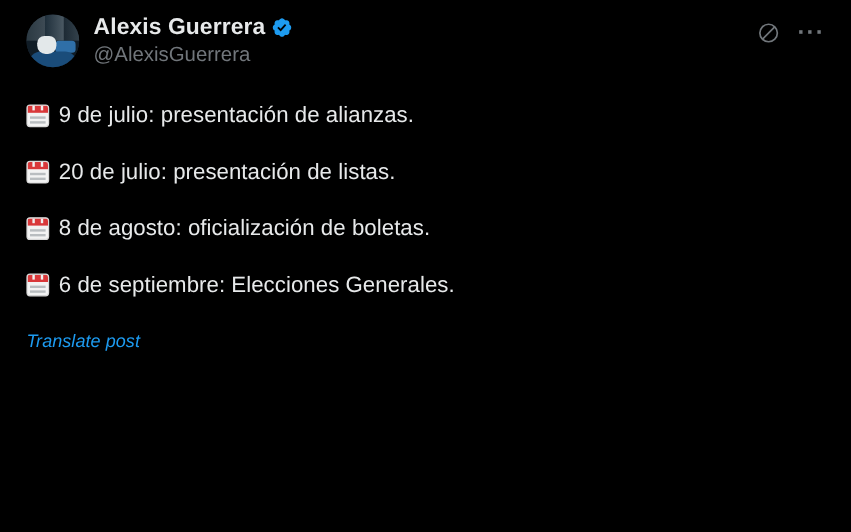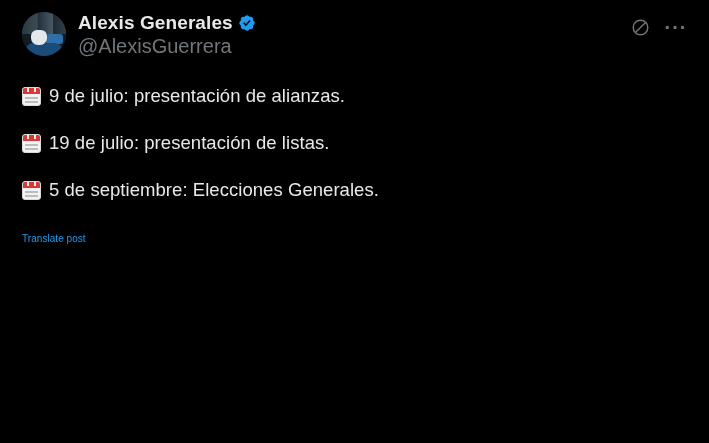--- a/index.html
+++ b/index.html
@@ -88,21 +88,21 @@
     line-height: 23px;
     letter-spacing: 0.1px;
   }
   .verified-badge {
     width: 18px;
     height: 18px;
     display: inline-block;
   }
   .handle {
     color: #71767b;
-    font-size: 20px;
+    font-size: 17px;
     line-height: 22px;
     margin-top: 1px;
   }
   .header-actions {
     margin-left: auto;
     display: flex;
     align-items: center;
     gap: 14px;
     padding-top: 6px;
   }
@@ -178,44 +178,45 @@
     box-shadow: 0 4px 0 0 #b9bdc0;
   }
   .bullet-text {
     flex: 1;
   }
   .last-para {
     margin-bottom: 12px;
   }
   .translate-link {
     color: #1d9bf0;
-    font-size: 10px;
+    font-size: 15px;
     line-height: 20px;
     cursor: pointer;
     display: inline-block;
+    font-style: italic;
   }
 </style>
 </head>
 <body>
 
 <div class="post">
 
   <div class="post-header">
 
     <div class="avatar">
       <div class="av-top"></div>
       <div class="av-bottom"></div>
       <div class="av-accent"></div>
       <div class="av-shirt"></div>
       <div class="av-face"></div>
     </div>
 
     <div class="name-block">
       <div class="display-name-row">
-        <span class="display-name">Alexis Generales</span>
+        <span class="display-name">Alexis Guerrera</span>
         <span class="verified-badge">
           <svg viewBox="0 0 22 22" width="18" height="18" aria-hidden="true">
             <path fill="#1d9bf0" d="M20.396 11c-.018-.646-.215-1.275-.57-1.816-.354-.54-.852-.972-1.438-1.246.223-.607.27-1.264.14-1.897-.131-.634-.437-1.218-.882-1.687-.47-.445-1.053-.75-1.687-.882-.633-.13-1.29-.083-1.897.14-.273-.587-.704-1.086-1.245-1.44S11.647 1.62 11 1.604c-.646.017-1.273.213-1.813.568s-.969.854-1.24 1.44c-.608-.223-1.267-.272-1.902-.14-.635.13-1.22.436-1.69.882-.445.47-.749 1.055-.878 1.688-.13.633-.08 1.29.144 1.896-.587.274-1.087.705-1.443 1.245-.356.54-.555 1.17-.574 1.817.02.647.218 1.276.574 1.817.356.54.856.972 1.443 1.245-.224.606-.274 1.263-.144 1.896.13.634.433 1.218.877 1.688.47.443 1.054.747 1.687.878.633.132 1.29.084 1.897-.136.274.586.705 1.084 1.246 1.439.54.354 1.17.551 1.816.569.647-.016 1.276-.213 1.817-.567s.972-.854 1.245-1.44c.604.239 1.266.296 1.903.164.636-.132 1.22-.447 1.68-.907.46-.46.776-1.044.908-1.681s.075-1.299-.165-1.903c.586-.274 1.084-.705 1.439-1.246.354-.54.551-1.17.569-1.816zM9.662 14.85l-3.429-3.428 1.293-1.302 2.072 2.072 4.4-4.794 1.347 1.246z"></path>
           </svg>
         </span>
       </div>
       <div class="handle">@AlexisGuerrera</div>
     </div>
 
     <div class="header-actions">
@@ -247,32 +248,41 @@
         <span class="bullet-text">9 de julio: presentación de alianzas.</span>
       </div>
 
       <div class="bullet-row">
         <span class="cal-emoji">
           <span class="cal-top"></span>
             <span class="cal-ring1"></span>
             <span class="cal-ring2"></span>
             <span class="cal-lines"></span>
         </span>
-        <span class="bullet-text">19 de julio: presentación de listas.</span>
-      </div>
-
-
-      <div class="bullet-row">
-        <span class="cal-emoji">
-          <span class="cal-top"></span>
-            <span class="cal-ring1"></span>
-            <span class="cal-ring2"></span>
-            <span class="cal-lines"></span>
-        </span>
-        <span class="bullet-text">5 de septiembre: Elecciones Generales.</span>
+        <span class="bullet-text">20 de julio: presentación de listas.</span>
+      </div>
+
+      <div class="bullet-row">
+        <span class="cal-emoji">
+          <span class="cal-top"></span>
+            <span class="cal-ring1"></span>
+            <span class="cal-ring2"></span>
+            <span class="cal-lines"></span>
+        </span>
+        <span class="bullet-text">8 de agosto: oficialización de boletas.</span>
+      </div>
+
+      <div class="bullet-row">
+        <span class="cal-emoji">
+          <span class="cal-top"></span>
+            <span class="cal-ring1"></span>
+            <span class="cal-ring2"></span>
+            <span class="cal-lines"></span>
+        </span>
+        <span class="bullet-text">6 de septiembre: Elecciones Generales.</span>
       </div>
 
     </div>
 
 
     <span class="translate-link">Translate post</span>
 
   </div>
 
 </div>

